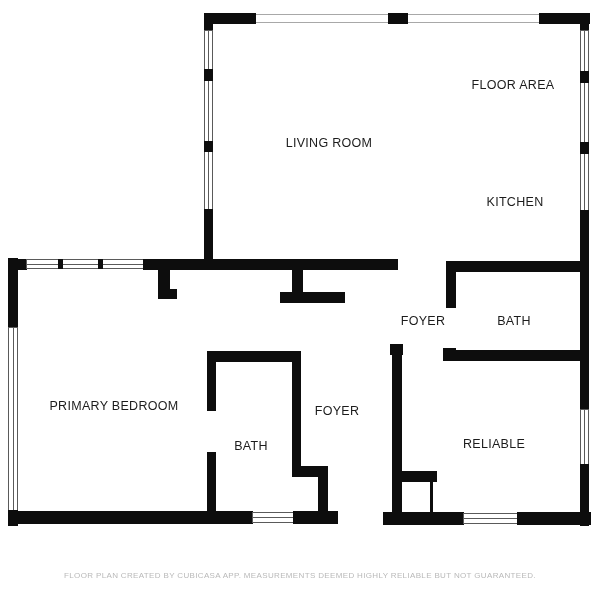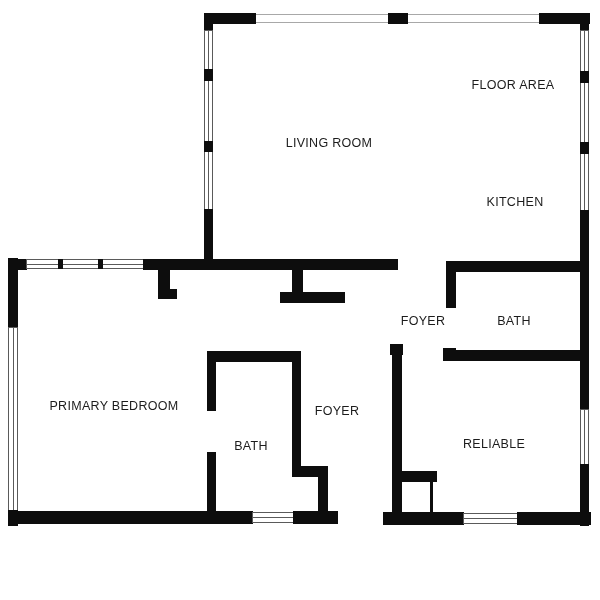--- a/index.html
+++ b/index.html
@@ -133,14 +133,15 @@
   <span class="room-label" style="left:329px;top:143px">LIVING ROOM</span>
   <span class="room-label" style="left:513px;top:85px">FLOOR AREA</span>
   <span class="room-label" style="left:515px;top:202px">KITCHEN</span>
   <span class="room-label" style="left:423px;top:321px">FOYER</span>
   <span class="room-label" style="left:514px;top:321px">BATH</span>
   <span class="room-label" style="left:114px;top:406px">PRIMARY BEDROOM</span>
   <span class="room-label" style="left:251px;top:446px">BATH</span>
   <span class="room-label" style="left:337px;top:411px">FOYER</span>
   <span class="room-label" style="left:494px;top:444px">RELIABLE</span>
 
+  <div class="footer-note">FLOOR PLAN CREATED BY CUBICASA APP. MEASUREMENTS DEEMED HIGHLY RELIABLE BUT NOT GUARANTEED.</div>
 
 </div>
 
 </body></html>

